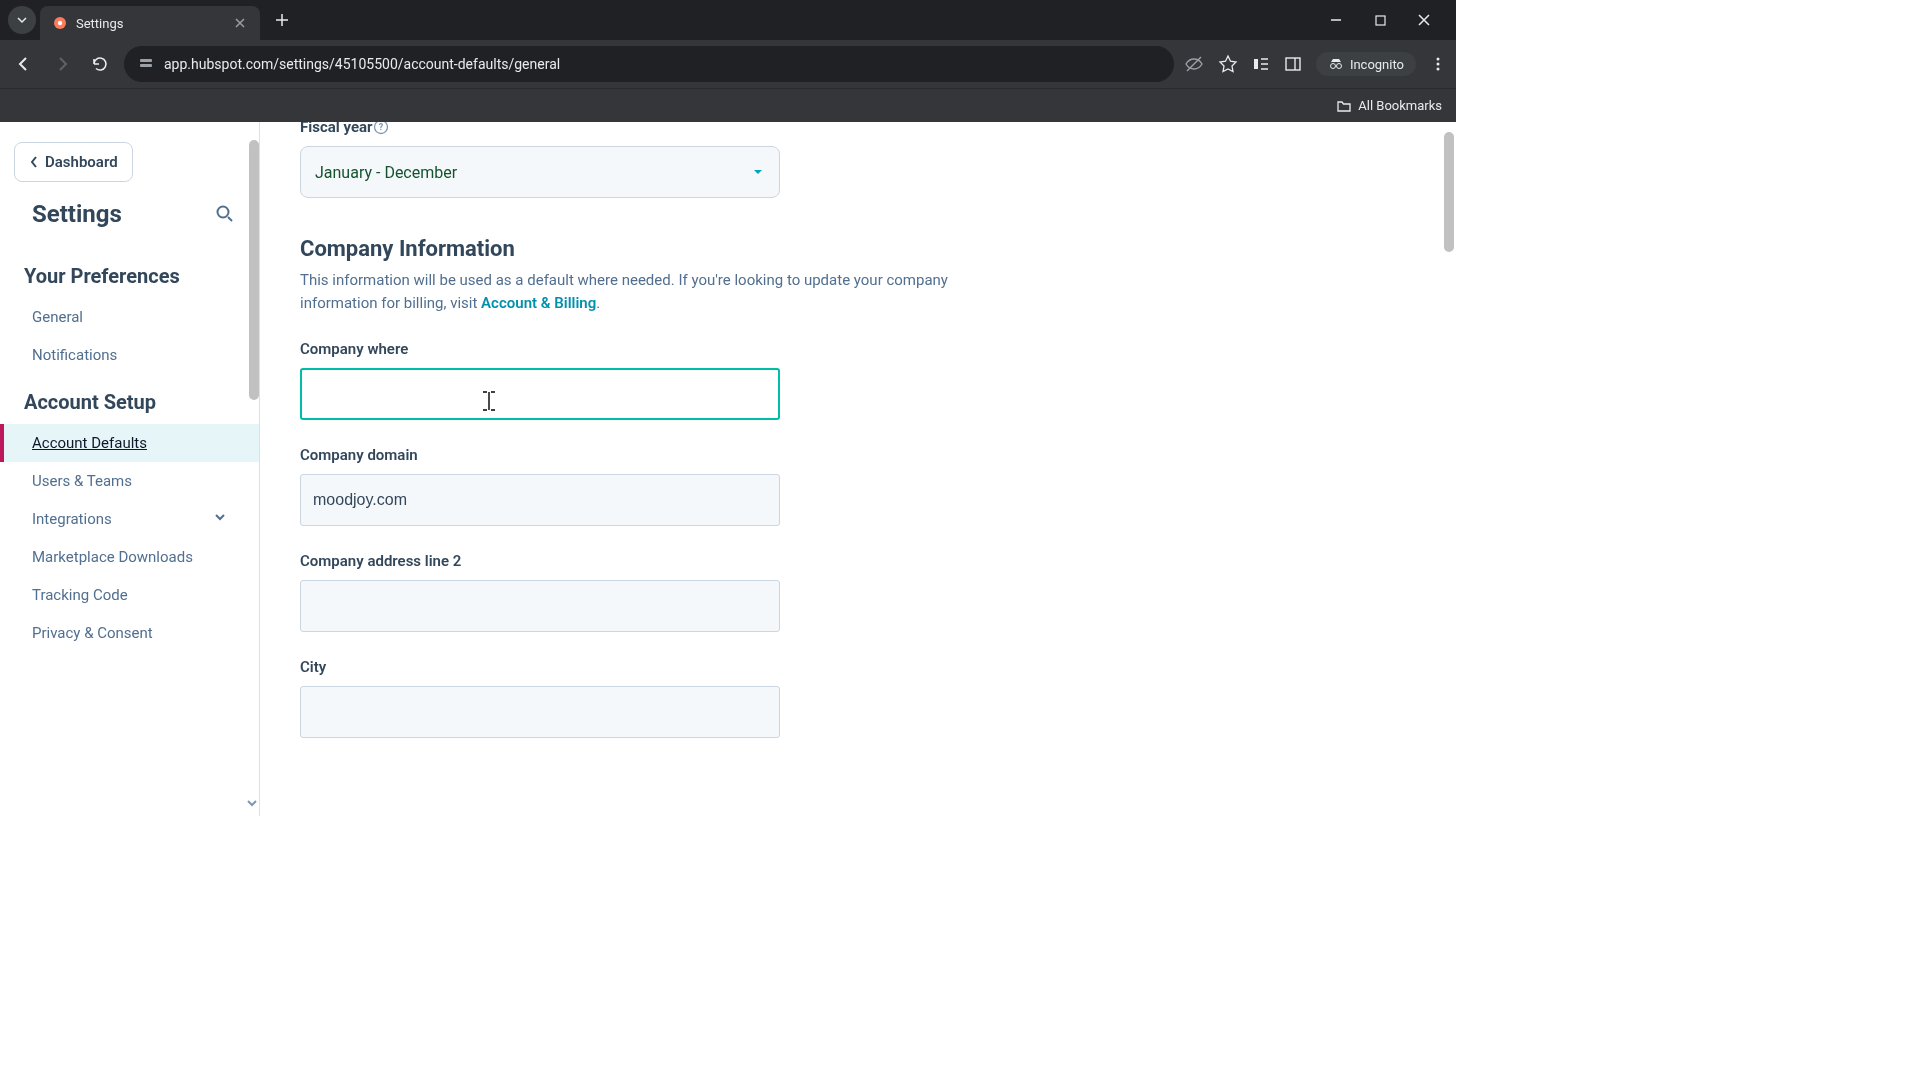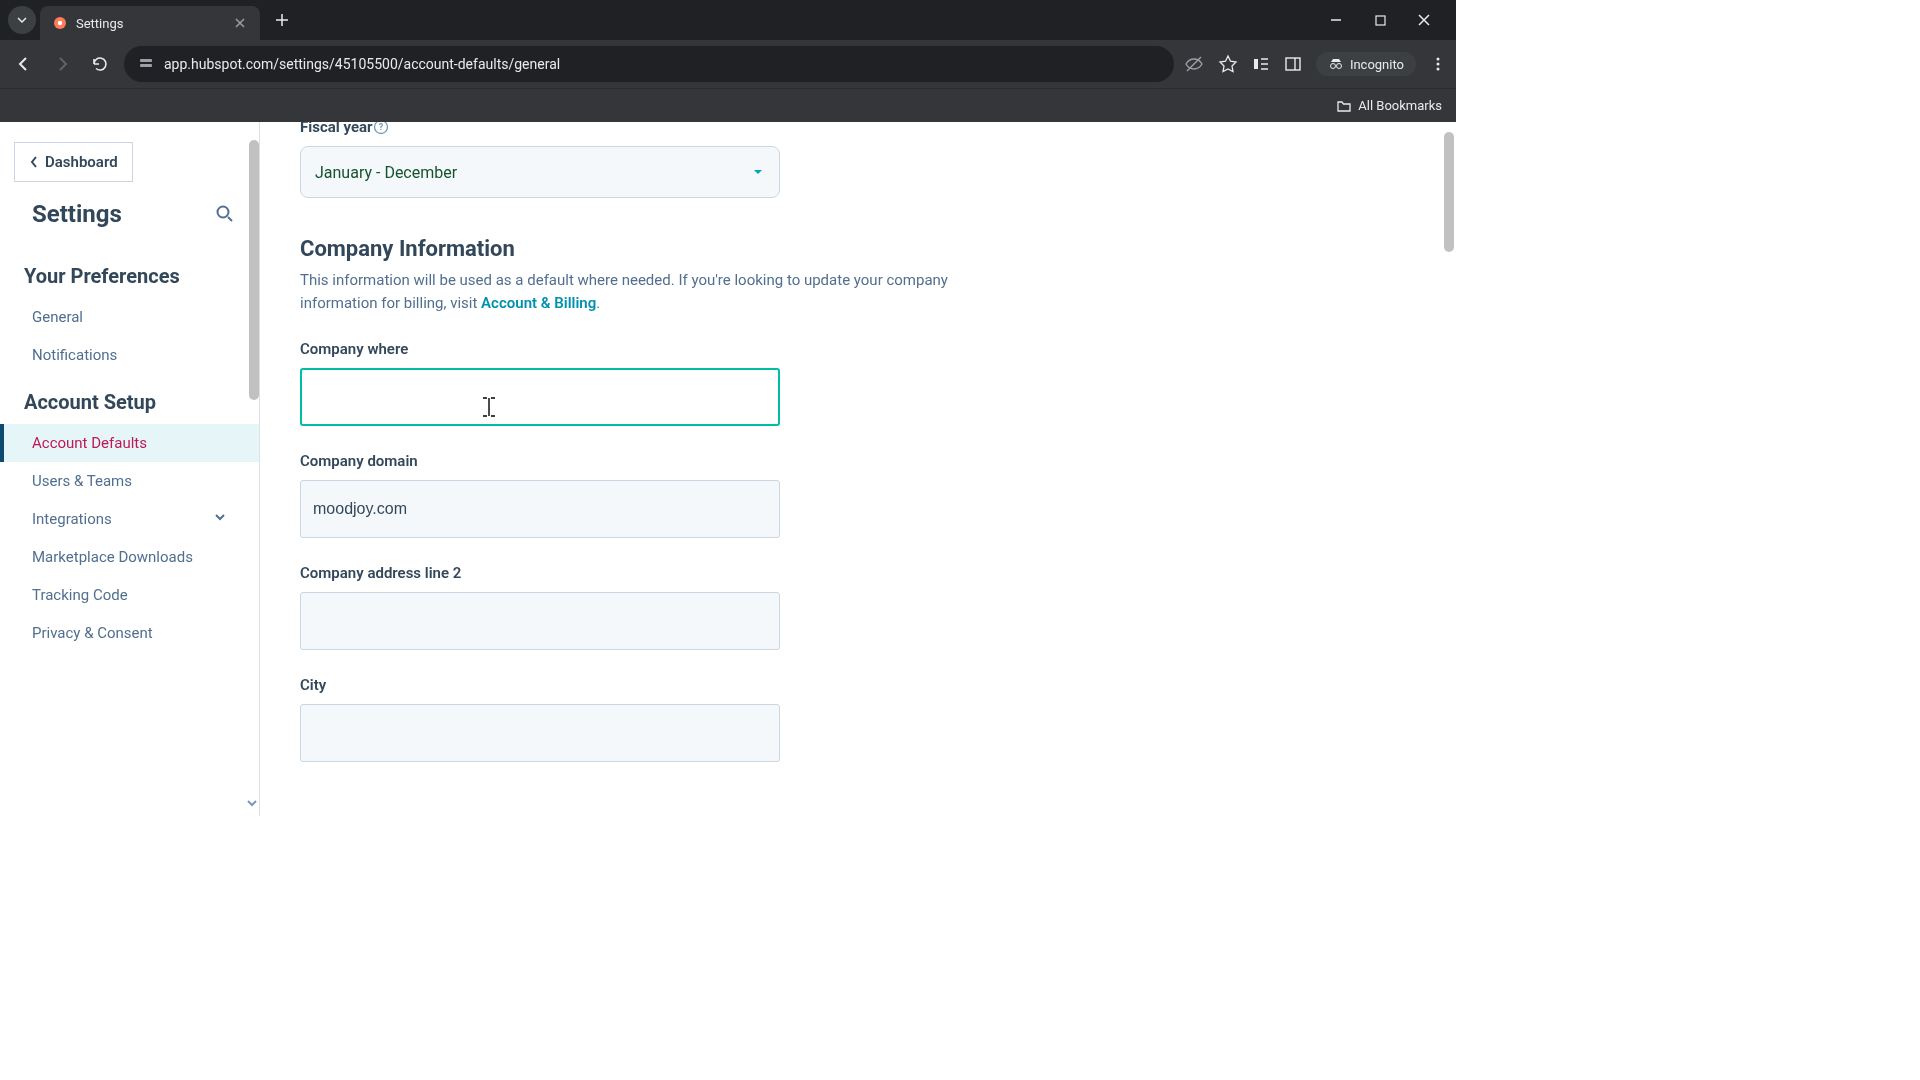--- a/index.html
+++ b/index.html
@@ -25,49 +25,49 @@
 .addr-right { display: flex; align-items: center; gap: 14px; color: #e8eaed; }
 .incognito-badge { display: flex; align-items: center; gap: 6px; background: #3c4043; padding: 4px 12px; border-radius: 16px; font-size: 13px; }
 
 .bookmarks-bar { display: flex; align-items: center; justify-content: flex-end; height: 34px; padding: 0 14px; background: #35363a; border-top: 1px solid #2a2b2e; }
 .all-bookmarks { display: flex; align-items: center; gap: 6px; font-size: 13px; color: #e8eaed; cursor: pointer; }
 
 
 .page { display: flex; height: calc(816px - 40px - 48px - 34px); background: #fff; position: relative; }
 
 .sidebar { width: 260px; border-right: 1px solid #e0e0e0; padding: 20px 0 0 0; background: #fff; position: relative; }
-.dashboard-link { margin: 0 14px 18px 14px; border: 1px solid #cbd6e2; border-radius: 0; padding: 10px 14px; display: flex; align-items: center; gap: 6px; font-size: 15px; font-weight: 600; color: #33475b; cursor: pointer; width: fit-content; }
+.dashboard-link { margin: 0 14px 18px 14px; border: 1px solid #cbd6e2; border-radius: 8px; padding: 10px 14px; display: flex; align-items: center; gap: 6px; font-size: 15px; font-weight: 600; color: #33475b; cursor: pointer; width: fit-content; }
 .settings-header { display: flex; align-items: center; justify-content: space-between; padding: 0 24px 20px 32px; }
 .settings-title { font-size: 24px; font-weight: 700; color: #33475b; }
 .search-btn { cursor: pointer; color: #516f90; }
 
 .section-label { font-size: 20px; font-weight: 700; color: #33475b; padding: 16px 24px 10px; }
 .nav-item { padding: 10px 32px; font-size: 15px; color: #516f90; cursor: pointer; display: flex; align-items: flex-start; justify-content: space-between; }
-.nav-item.active { background: #e5f5f8; color: #be185d; border-left: 4px solid #0c4a6e; padding-left: 28px; }
+.nav-item.active { background: #e5f5f8; color: #0f172a; border-left: 4px solid #be185d; padding-left: 28px; text-decoration: underline; }
 .nav-item .chev { color: #516f90; }
 
 .sidebar-scroll { position: absolute; right: 0; top: 18px; width: 10px; height: 260px; background: #c1c1c1; border-radius: 5px; }
 .sidebar-scroll-down { position: absolute; bottom: 6px; right: 0; color: #7c98b6; }
 
 .main { flex: 1; padding: 0 40px 30px 40px; overflow-y: auto; position: relative; }
 .main-inner { max-width: 720px; }
 
 .field-label-top { font-size: 15px; font-weight: 700; color: #33475b; margin-top: -4px; display: flex; align-items: center; }
 .help-icon { color: #7c98b6; }
 
 .select-box { margin-top: 10px; border: 1px solid #cbd6e2; border-radius: 8px; height: 52px; display: flex; align-items: center; justify-content: space-between; padding: 0 14px; font-size: 16px; color: #14532d; width: 480px; cursor: pointer; background: #f5f8fa; }
 .select-box .caret { color: #00a4bd; }
 
 .section-heading { font-size: 22px; font-weight: 700; color: #33475b; margin-top: 38px; }
 .section-desc { font-size: 15px; color: #516f90; margin-top: 8px; line-height: 1.5; max-width: 700px; }
 .section-desc .link { color: #0091ae; font-weight: 600; cursor: pointer; }
 
 .field-group { margin-top: 26px; }
 .field-label { font-size: 15px; font-weight: 600; color: #33475b; margin-bottom: 10px; display: block; }
-.text-input { width: 480px; height: 58px; border: 1px solid #cbd6e2; border-radius: 3px; padding: 8px 12px; font-size: 16px; color: #33475b; background: #f5f8fa; }
+.text-input { width: 480px; height: 52px; border: 1px solid #cbd6e2; border-radius: 3px; padding: 8px 12px; font-size: 16px; color: #33475b; background: #f5f8fa; }
 .text-input.focused { border: 2px solid #00bda5; background: #fff; }
 
 .cursor-caret { position: absolute; margin-left: 180px; margin-top: -30px; pointer-events: none; }
 
 .main-scroll { position: absolute; right: 2px; top: 10px; width: 10px; height: 120px; background: #c1c1c1; border-radius: 5px; }
 
 svg { display: block; }
 </style>
 </head>
 <body>

